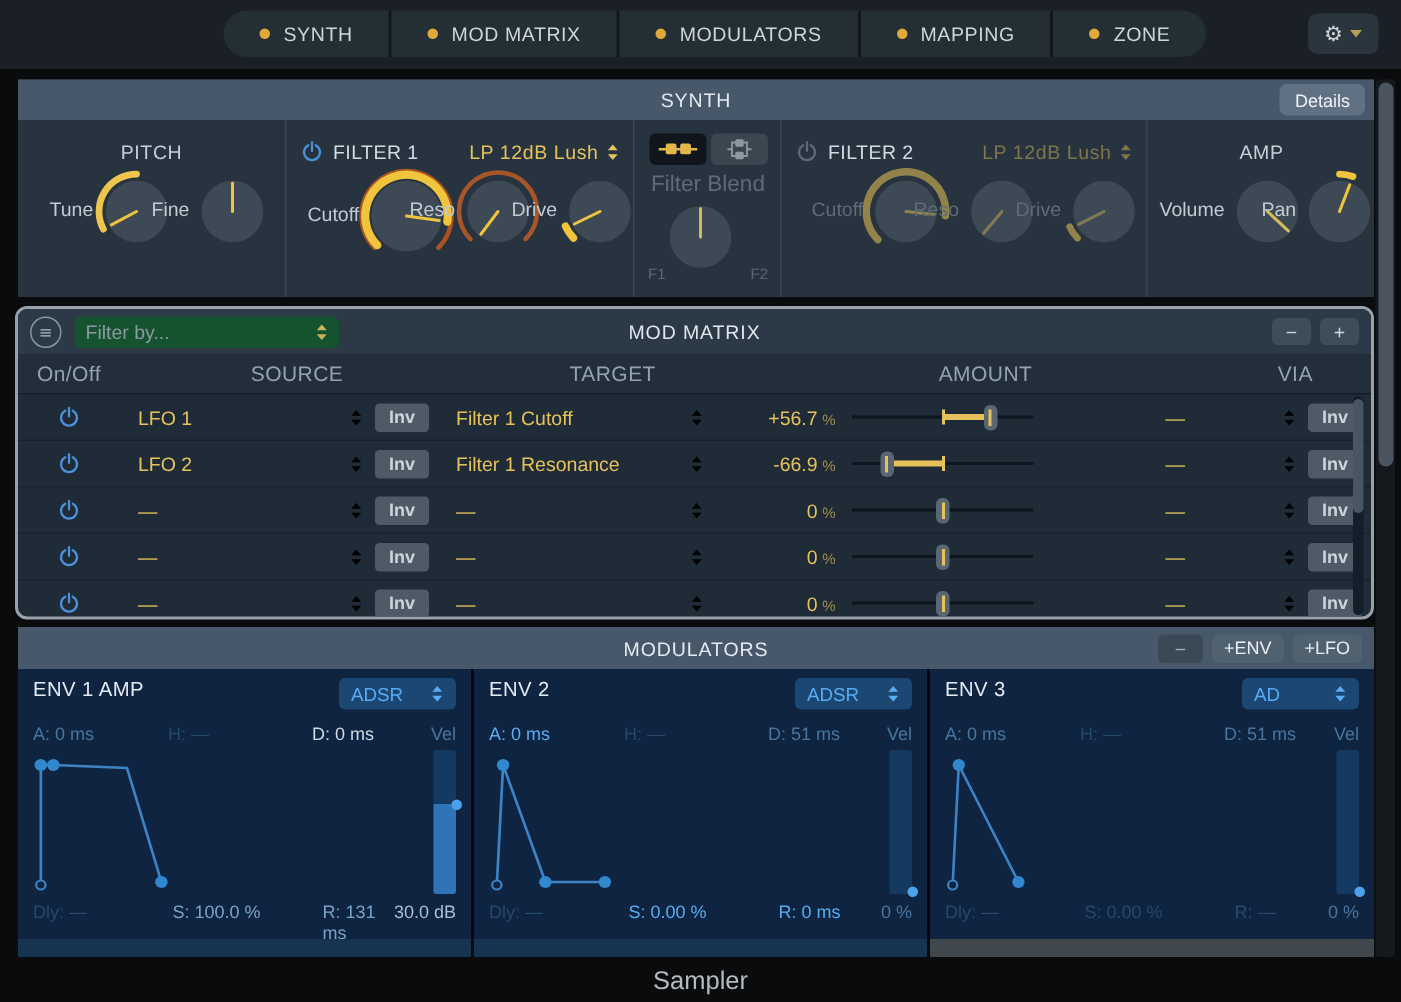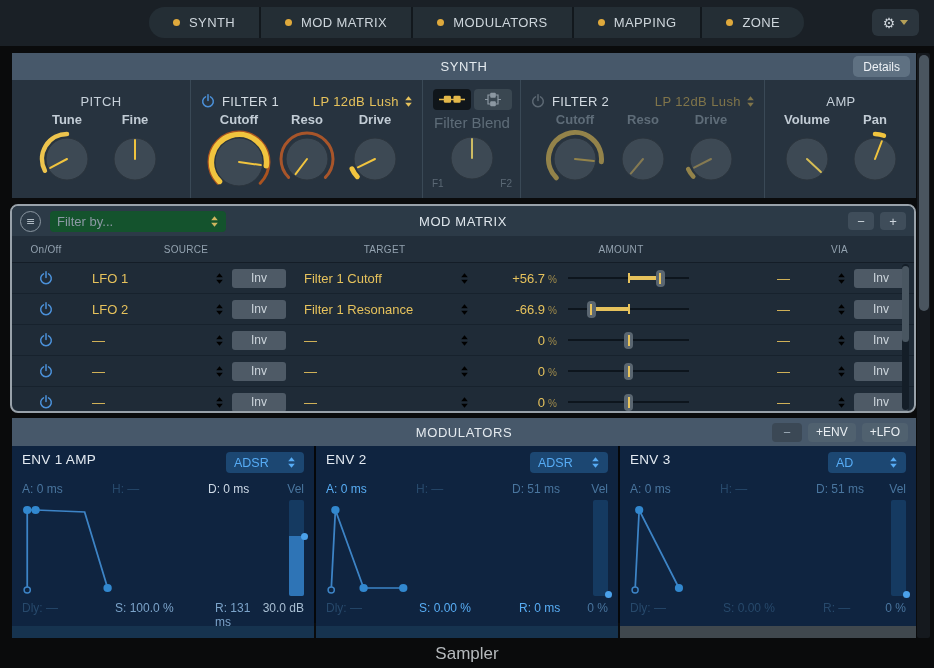--- a/index.html
+++ b/index.html
@@ -27,21 +27,21 @@
   .sec{position:absolute;top:0;bottom:0;}
   .sec-div{border-left:1px solid #3a4956;}
   .sec-head{height:20px;margin-top:11px;display:flex;align-items:center;justify-content:center;font-size:13px;color:#c6d0d9;letter-spacing:.4px;}
   .sec-head.spread{justify-content:space-between;padding:0 10px;}
   .head-left{display:flex;align-items:center;gap:7px;}
   .sec-title{font-size:13px;color:#d3dbe2;letter-spacing:.3px;}
   .type-select{display:flex;align-items:center;gap:5px;font-size:13px;}
   .yel{color:#e6c25c;}
   .yel-dim{color:#80754a;}
   .knob-row{display:flex;justify-content:center;align-items:flex-start;margin-top:1px;}
-  .knob-unit{width:68px;display:flex;flex-direction:column;align-items:center;font-weight:bold;}
+  .knob-unit{width:68px;display:flex;flex-direction:row;align-items:center;}
   .knob-label{font-size:13px;color:#c2ccd5;margin-bottom:3px;}
   .lbl-dim{color:#5e6c78;}
   .knob{line-height:0;}
   .pwr{display:inline-flex;line-height:0;color:#4b90d8;}
   .pwr-gray{color:#5c6873;}
   .updown{display:inline-flex;line-height:0;color:inherit;}
   
   .blend-btns{display:flex;justify-content:center;gap:3px;margin-top:9px;height:21px;}
   .blend-btn{width:38px;height:21px;border-radius:4px;border:none;display:flex;align-items:center;justify-content:center;}
   .blend-btn.sel{background:#10161b;}
@@ -55,35 +55,35 @@
   .mm-title{position:absolute;left:0;right:0;text-align:center;font-size:13px;color:#dfe6ec;letter-spacing:.6px;pointer-events:none;}
   .burger{width:19px;height:19px;border:1.5px solid #8a96a1;border-radius:50%;display:flex;align-items:center;justify-content:center;
           color:#aeb9c2;font-size:11px;line-height:1;margin-right:9px;font-family:"DejaVu Sans",sans-serif;}
   .filterby{width:162px;height:21px;background:#14532d;border-radius:4px;display:flex;align-items:center;justify-content:space-between;
             padding:0 7px;font-size:13px;color:#8c99a5;}
   .filterby .updown{color:#cdb55e;}
   .mm-pm{margin-left:auto;display:flex;gap:6px;}
   .sq-btn{width:26px;height:18px;background:#3f4d5a;border:none;border-radius:4px;color:#cdd5dc;font-size:13px;line-height:1;
           display:flex;align-items:center;justify-content:center;font-family:inherit;}
   .mm-colhead,.mm-row{display:grid;grid-template-columns:68px 212px 185px 288px 1fr;}
-  .mm-colhead{height:26px;background:#222e3a;align-items:center;font-size:10px;color:#93a2af;letter-spacing:.3px;border-bottom:1px solid #141d27;}
+  .mm-colhead{height:26px;background:#222e3a;align-items:center;font-size:14px;color:#93a2af;letter-spacing:.3px;border-bottom:1px solid #141d27;gap:12px;}
   .mm-colhead div{text-align:center;}
   .mm-rows{position:relative;}
   .mm-row{height:30px;align-items:center;}
   .mm-row + .mm-row{border-top:1px solid #17222d;}
   .mm-cell{display:flex;align-items:center;height:100%;}
   .mm-onoff{justify-content:center;}
   .mm-source{padding:0 6px 0 12px;gap:8px;font-size:13px;}
   .mm-source .updown{margin-left:auto;}
   .mm-target{padding:0 8px 0 12px;font-size:13px;}
   .mm-target .updown{margin-left:auto;}
   .mm-via{padding:0 6px 0 12px;gap:8px;font-size:13px;}
   .mm-via .updown{margin-left:auto;}
-  .inv-btn{width:54px;height:19px;background:#4e5a66;border:none;border-radius:3px;color:#ccd4db;font-size:12px;
-           display:flex;align-items:center;justify-content:center;font-family:inherit;}
+  .inv-btn{width:36px;height:19px;background:#4e5a66;border:none;border-radius:3px;color:#ccd4db;font-size:12px;
+           display:flex;align-items:center;justify-content:center;font-family:inherit;font-weight:bold;}
   .amt-val{width:80px;text-align:right;font-size:13px;margin-right:11px;white-space:nowrap;}
   .unit{font-size:10px;color:#a18c4b;margin-left:3px;}
   .amt-slider{position:relative;height:100%;}
   .amt-track{position:absolute;left:0;right:0;top:50%;height:2px;margin-top:-1px;background:#0d151d;}
   .amt-fill{position:absolute;top:50%;height:4px;margin-top:-2px;background:#e6c25c;}
   .amt-tick{position:absolute;top:50%;width:2px;height:10px;margin-top:-5px;background:#e6c25c;}
   .amt-handle{position:absolute;top:50%;width:9px;height:17px;margin-top:-8.5px;background:#5a6671;border-radius:4px;}
   .amt-handle::after{content:"";position:absolute;left:50%;top:3px;bottom:3px;width:2px;margin-left:-1px;background:#e6c25c;}
   .mm-scroll{position:absolute;right:5px;top:58px;width:7px;height:146px;background:#141e28;border-radius:3.5px;}
   .mm-thumb{position:absolute;left:0;top:2px;width:7px;height:76px;background:#495661;border-radius:3.5px;}

